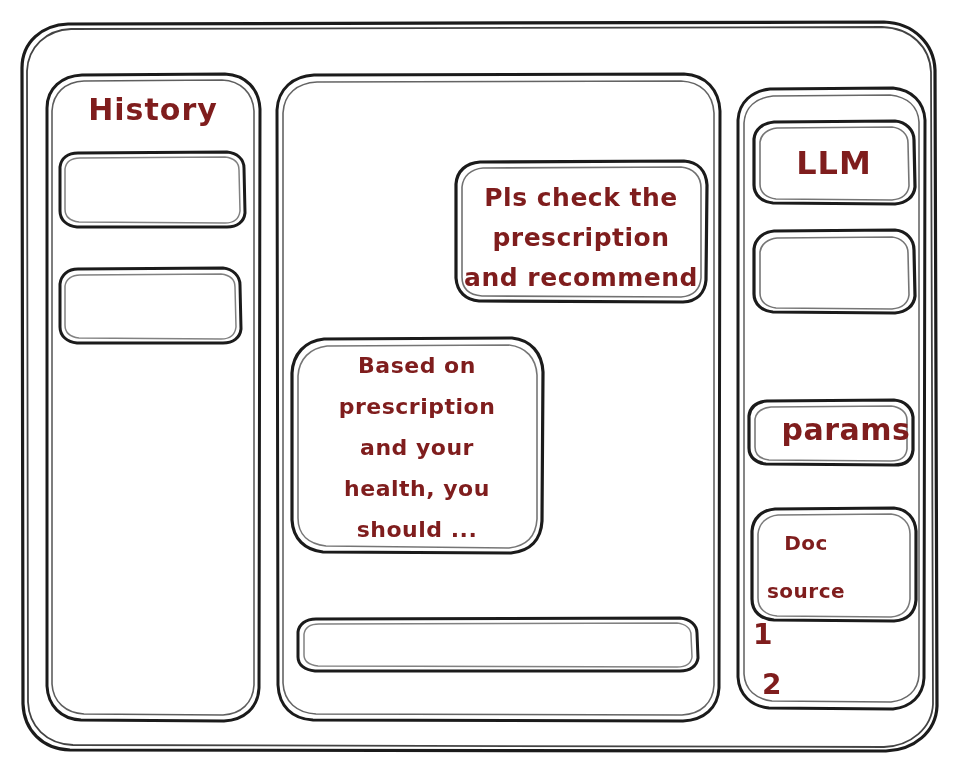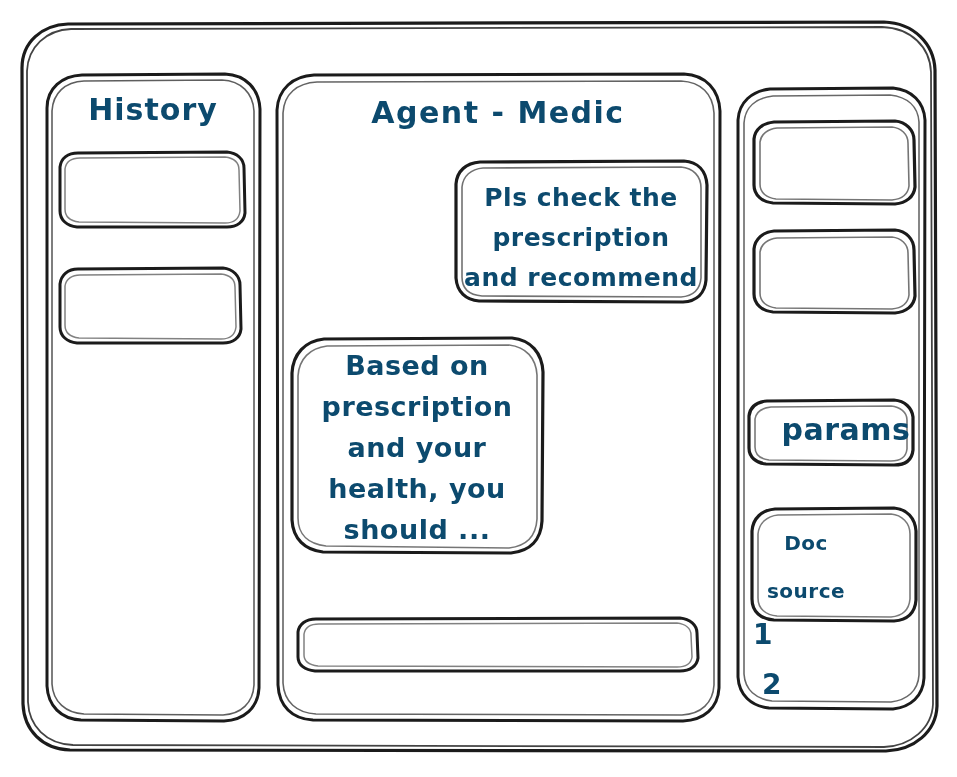--- a/index.html
+++ b/index.html
@@ -35,21 +35,21 @@
     fill: none;
     stroke: #1b1b1b;
     stroke-linecap: round;
     stroke-linejoin: round;
     vector-effect: non-scaling-stroke;
   }
 
   
   .hand {
     position: absolute;
-    color: #0c4a6e;
+    color: #7f1d1d;
     font-family: "DejaVu Sans", sans-serif;
     font-weight: 600;
     letter-spacing: 0.5px;
     white-space: pre;
     transform-origin: left top;
   }
   .hand.centered {
     text-align: center;
     white-space: pre-line;
   }
@@ -78,21 +78,21 @@
   #user-bubble { left: 452px; top: 158px; width: 258px; height: 148px; }
   #user-bubble-text {
     left: 456px; top: 178px; width: 250px;
     font-size: 25px;
     line-height: 40px;
   }
 
   #assistant-bubble { left: 288px; top: 335px; width: 258px; height: 222px; }
   #assistant-bubble-text {
     left: 292px; top: 345px; width: 250px;
-    font-size: 27px;
+    font-size: 22px;
     line-height: 41px;
   }
 
   #composer-input { left: 295px; top: 616px; width: 405px; height: 58px; }
 
   
   #tools-panel { left: 735px; top: 86px; width: 192px; height: 626px; }
 
   #tool-llm { left: 750px; top: 119px; width: 168px; height: 88px; }
   #tool-llm-label { left: 750px; top: 144px; width: 168px; font-size: 32px; letter-spacing: 1px; }
@@ -147,21 +147,20 @@
     </svg>
 
   </div>
 
   <div class="sketch" id="agent-panel">
     <svg viewBox="0 0 448 652" preserveAspectRatio="none">
       <path d="M 3 38 C 4 17 19 4 40 3 L 410 2 C 432 3 445 18 446 39 L 445 616 C 444 636 430 648 409 649 L 39 648 C 18 647 5 634 4 613 Z" stroke-width="3"></path>
       <path d="M 9 41 C 10 22 23 11 43 10 L 407 9 C 427 10 439 22 440 41 L 440 613 C 439 631 427 642 408 643 L 42 642 C 23 641 10 630 9 611 Z" stroke-width="1.6" opacity="0.68"></path>
     </svg>
   </div>
-  <div class="hand centered" id="agent-title">Agent - Medic</div>
 
   <div class="sketch" id="user-bubble">
     <svg viewBox="0 0 258 148" preserveAspectRatio="none">
       <path d="M 4 26 C 5 13 14 5 28 4 L 232 3 C 246 4 254 13 255 27 L 254 122 C 253 135 245 143 231 144 L 27 143 C 14 142 5 134 4 120 Z" stroke-width="3.2"></path>
       <path d="M 10 29 C 11 18 19 11 31 10 L 229 9 C 241 10 249 18 249 30 L 249 120 C 248 132 241 138 229 139 L 30 138 C 18 137 10 131 10 119 Z" stroke-width="1.6" opacity="0.62"></path>
     </svg>
   </div>
   <div class="hand centered" id="user-bubble-text">Pls check the
 prescription
 and recommend</div>
@@ -192,20 +191,21 @@
       <path d="M 9 37 C 10 21 21 12 38 10 L 155 9 C 172 11 183 20 184 36 L 184 589 C 183 605 172 614 156 616 L 37 615 C 21 613 10 604 9 588 Z" stroke-width="1.6" opacity="0.66"></path>
     </svg>
   </div>
 
   <div class="sketch" id="tool-llm">
     <svg viewBox="0 0 168 88" preserveAspectRatio="none">
       <path d="M 4 20 C 5 10 13 4 24 3 L 145 2 C 156 3 164 11 164 21 L 165 68 C 164 78 156 84 145 85 L 23 84 C 12 83 4 76 4 66 Z" stroke-width="3.2"></path>
       <path d="M 10 23 C 11 15 18 10 27 9 L 142 8 C 151 9 158 15 158 24 L 159 67 C 158 75 152 80 142 81 L 26 80 C 17 79 10 74 10 65 Z" stroke-width="1.6" opacity="0.6"></path>
     </svg>
   </div>
+  <div class="hand centered" id="tool-llm-label">LLM</div>
 
   <div class="sketch" id="tool-ocr">
     <svg viewBox="0 0 168 88" preserveAspectRatio="none">
       <path d="M 4 21 C 5 11 13 4 24 3 L 145 2 C 156 3 164 11 164 22 L 165 68 C 164 78 156 84 145 85 L 23 84 C 12 83 4 76 4 66 Z" stroke-width="3.2"></path>
       <path d="M 10 24 C 11 16 18 11 27 10 L 142 9 C 151 10 158 16 158 25 L 159 67 C 158 75 152 80 142 81 L 26 80 C 17 79 10 74 10 65 Z" stroke-width="1.6" opacity="0.6"></path>
     </svg>
   </div>
 
   <div class="sketch" id="tool-params">
     <svg viewBox="0 0 172 70" preserveAspectRatio="none">

